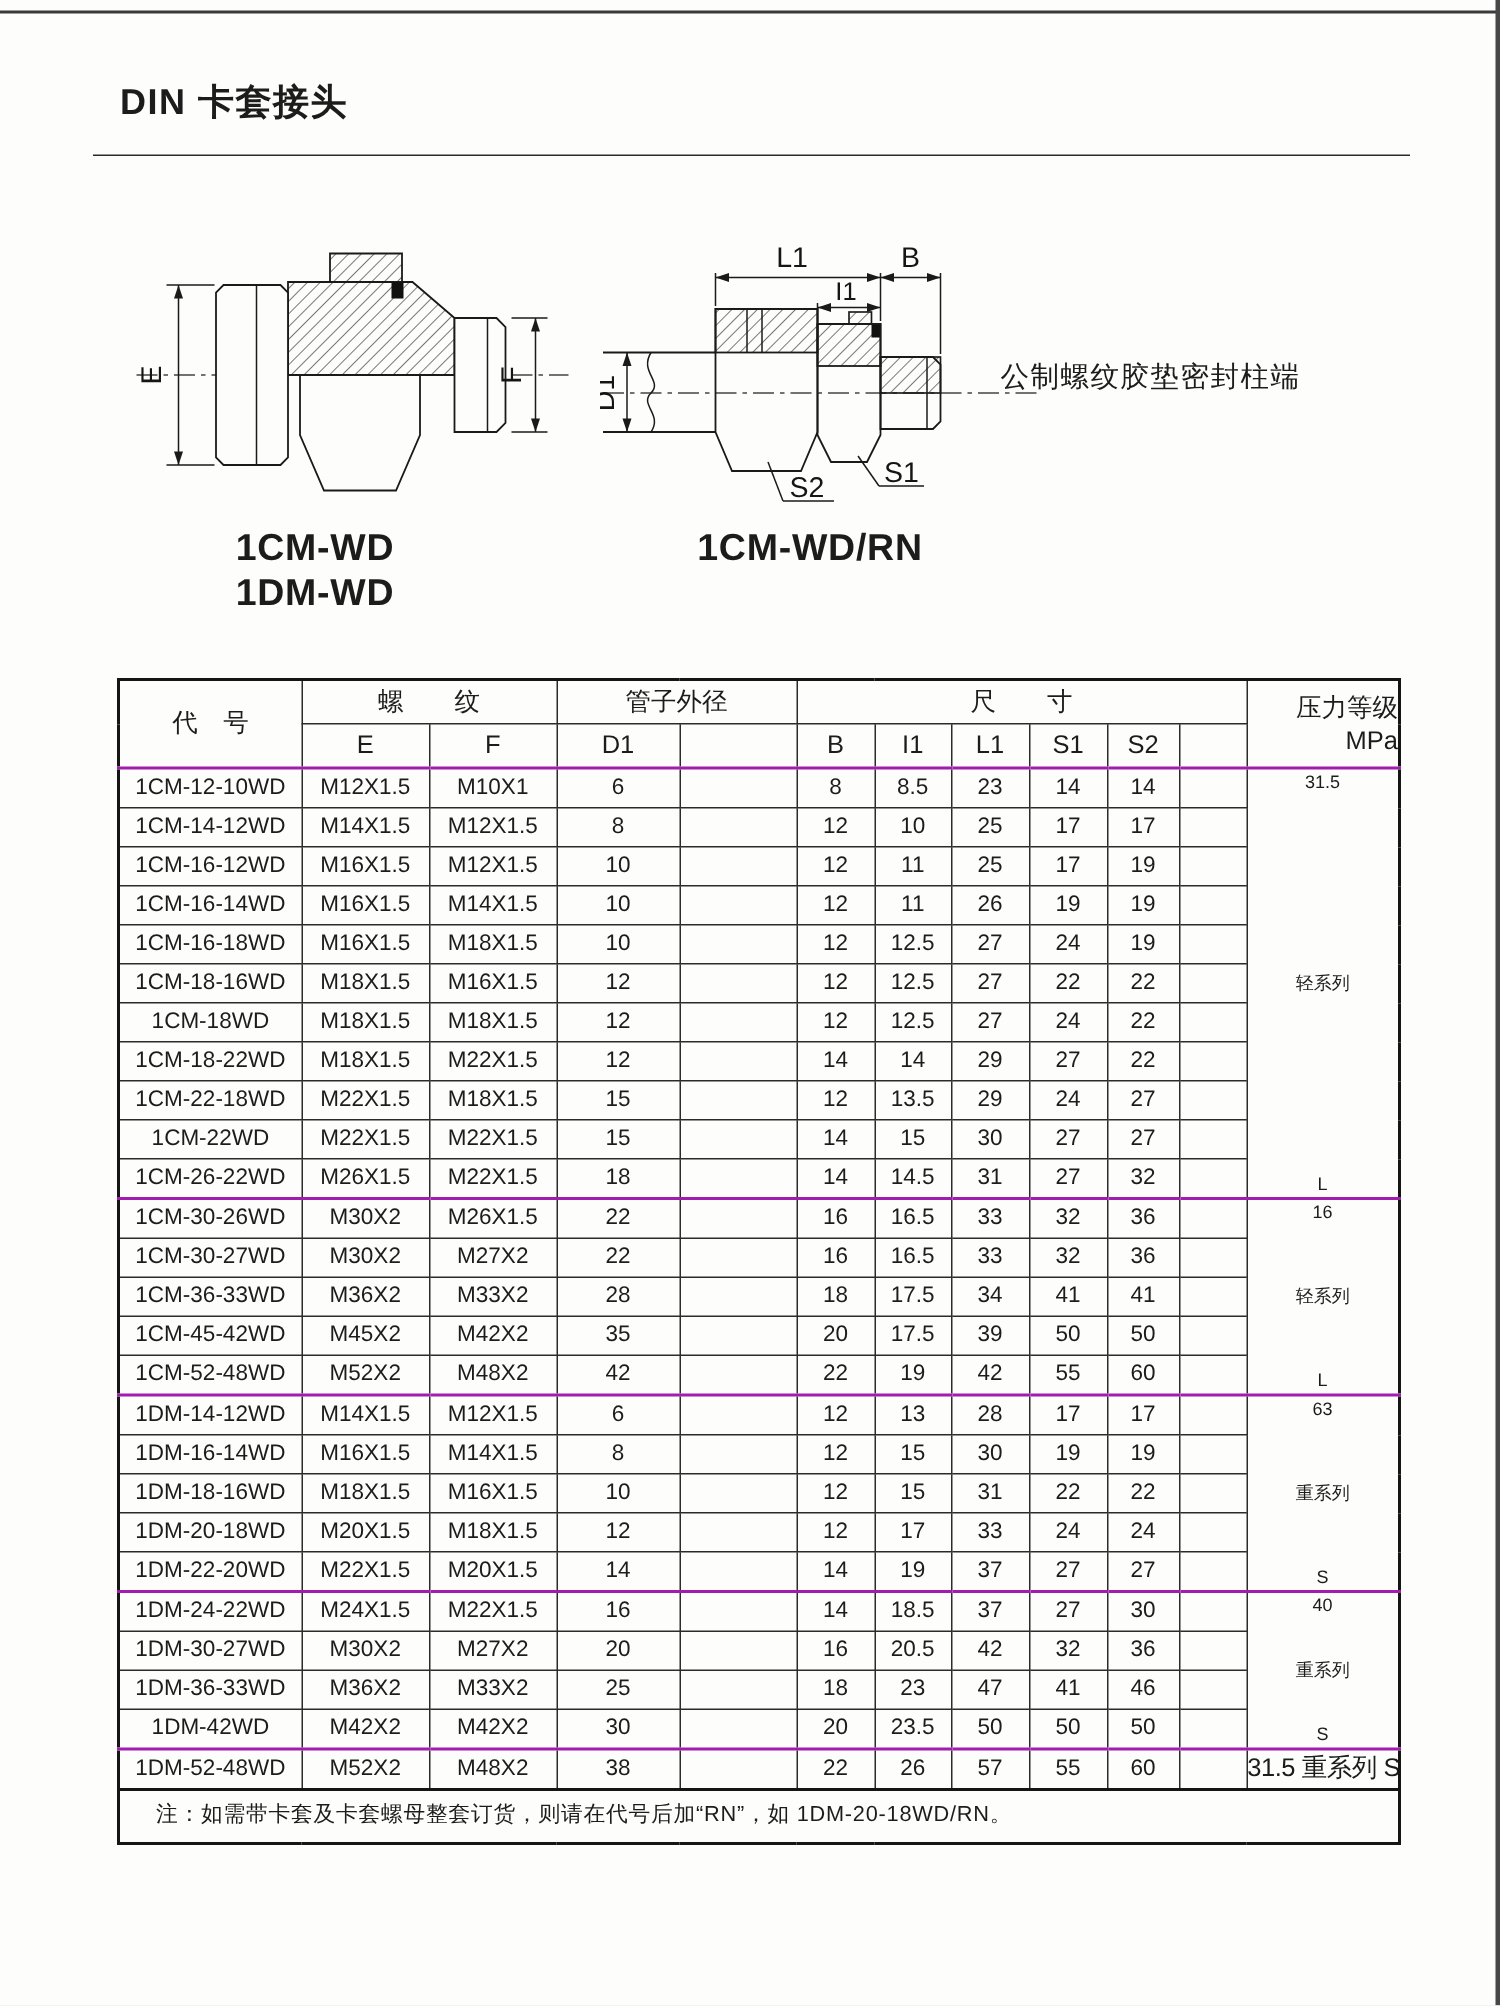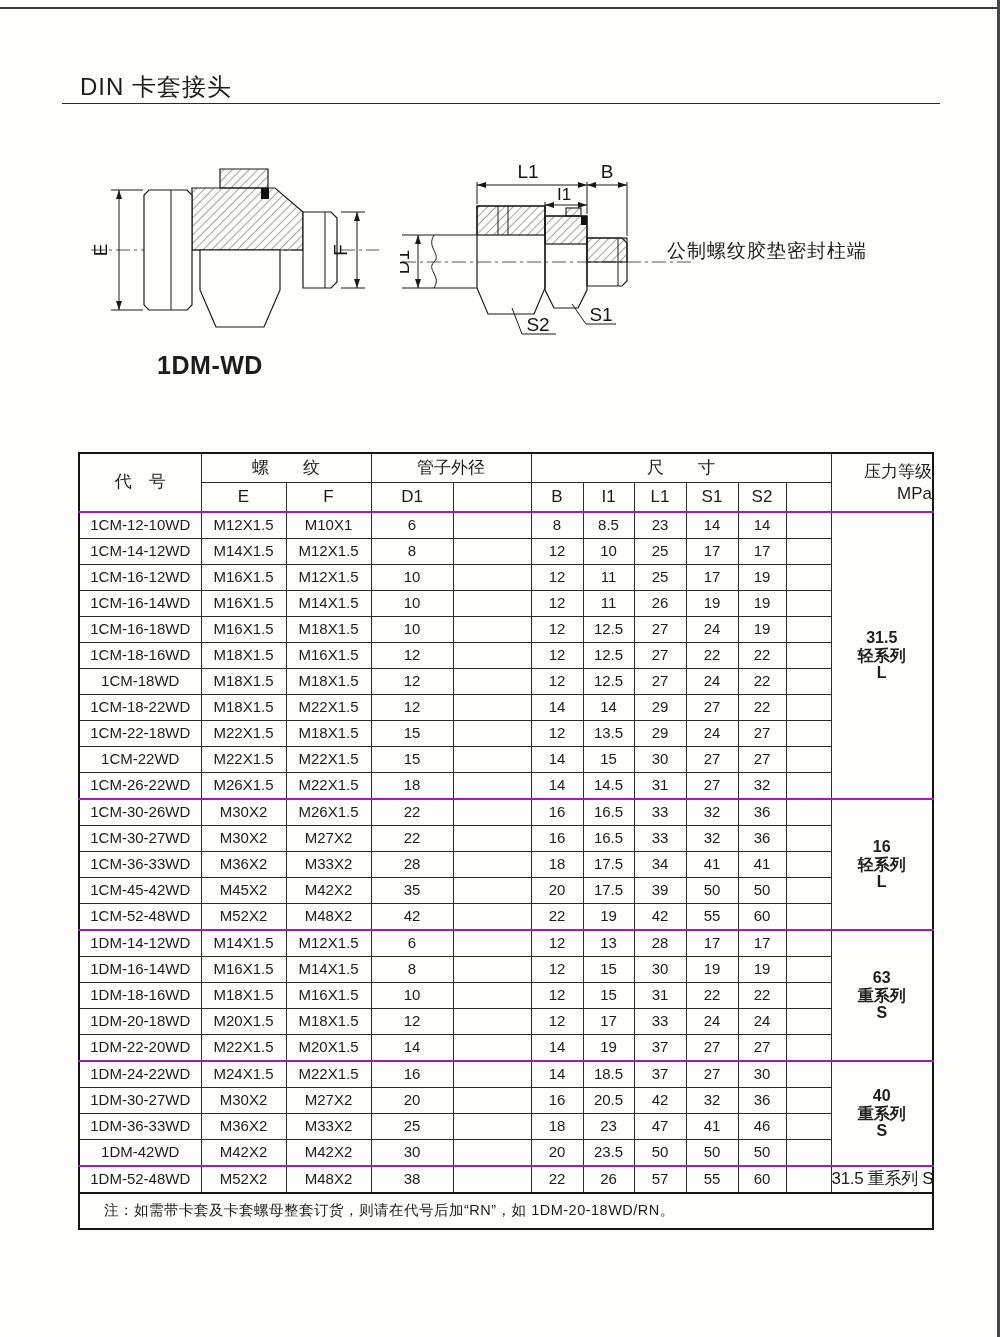--- a/index.html
+++ b/index.html
@@ -5,21 +5,21 @@
   html,body{margin:0;padding:0;background:#e9e9e7;}
   .page{
     position:relative; width:1000px; height:1337px; margin:0 auto;
     background:#fdfdfc; overflow:hidden;
     font-family:"Liberation Sans","DejaVu Sans",sans-serif;
     color:#1c1c1c;
   }
   .scan-top-line{position:absolute;top:7px;left:0;width:100%;height:2px;background:#3a3a3a;}
   .scan-right-line{position:absolute;top:0;right:0;width:3px;height:100%;background:#474747;}
 
-  .page-title{position:absolute;left:80px;top:71px;font-size:24px;font-weight:400;letter-spacing:1px;}
+  .page-title{position:absolute;left:80px;top:52px;font-size:24px;font-weight:700;letter-spacing:1px;}
   .title-rule{position:absolute;left:62px;top:103px;width:878px;height:0;border-top:1.6px solid #2a2a2a;}
 
   .drawing{position:absolute;}
   .drawing svg{display:block;}
   .models{position:absolute;text-align:center;font-weight:bold;font-size:25px;line-height:30px;letter-spacing:0.5px;}
   .models div{white-space:nowrap;}
   .side-note{position:absolute;left:667px;top:238px;font-size:19px;letter-spacing:1px;white-space:nowrap;}
 
   table.spec{
     position:absolute;left:78px;top:452px;width:854px;
@@ -31,21 +31,21 @@
     border:1px solid #2b2b2b;
     text-align:center;vertical-align:middle;
     padding:0;height:25px;line-height:1.1;
     font-weight:normal;overflow:hidden;white-space:nowrap;
   }
   table.spec tr.hdr1 th{height:28px;font-size:17px;}
   table.spec tr.hdr2 th{height:28px;font-size:17px;}
   table.spec th.pressure-hdr{font-size:16px;line-height:1.25;text-align:right;}
   table.spec tr.group-start td{border-top:2px solid #a21caf;}
   td.pressure-cell{vertical-align:middle;padding:0;}
-  .pressure-stack{display:flex;flex-direction:column;justify-content:center;align-items:center;height:100%;font-size:16px;font-weight:bold;}
+  .pressure-stack{display:flex;flex-direction:column;justify-content:space-between;align-items:center;height:100%;font-size:12px;}
   .pressure-single{font-size:17px;letter-spacing:-0.3px;}
   tr.note-row td{
     border-top:2px solid #151515;height:34px;text-align:left;
     padding-left:24px;font-size:14.5px;letter-spacing:0.5px;
   }
   .dimtext{font-size:19px;fill:#151515;}
   .dimtext-sm{font-size:17px;fill:#151515;}
 </style>
 </head>
 <body>
@@ -150,23 +150,25 @@
       <text x="138" y="173" class="dimtext" text-anchor="middle">S2</text>
       <line x1="172" y1="146" x2="186" y2="166" stroke="#1a1a1a" stroke-width="1"></line>
       <line x1="186" y1="166" x2="216" y2="166" stroke="#1a1a1a" stroke-width="1"></line>
       <text x="201" y="163" class="dimtext" text-anchor="middle">S1</text>
     </svg>
   </div>
 
   <div class="side-note">公制螺纹胶垫密封柱端</div>
 
   <div class="models" style="left:120px;top:350px;width:180px;">
+    <div>1CM-WD</div>
     <div>1DM-WD</div>
   </div>
   <div class="models" style="left:430px;top:350px;width:220px;">
+    <div>1CM-WD/RN</div>
   </div>
 
   <table class="spec">
     <colgroup>
       <col style="width:122px">
         <col style="width:85px">
         <col style="width:85px">
       <col style="width:82px">
         <col style="width:78px">
         <col style="width:52px">

